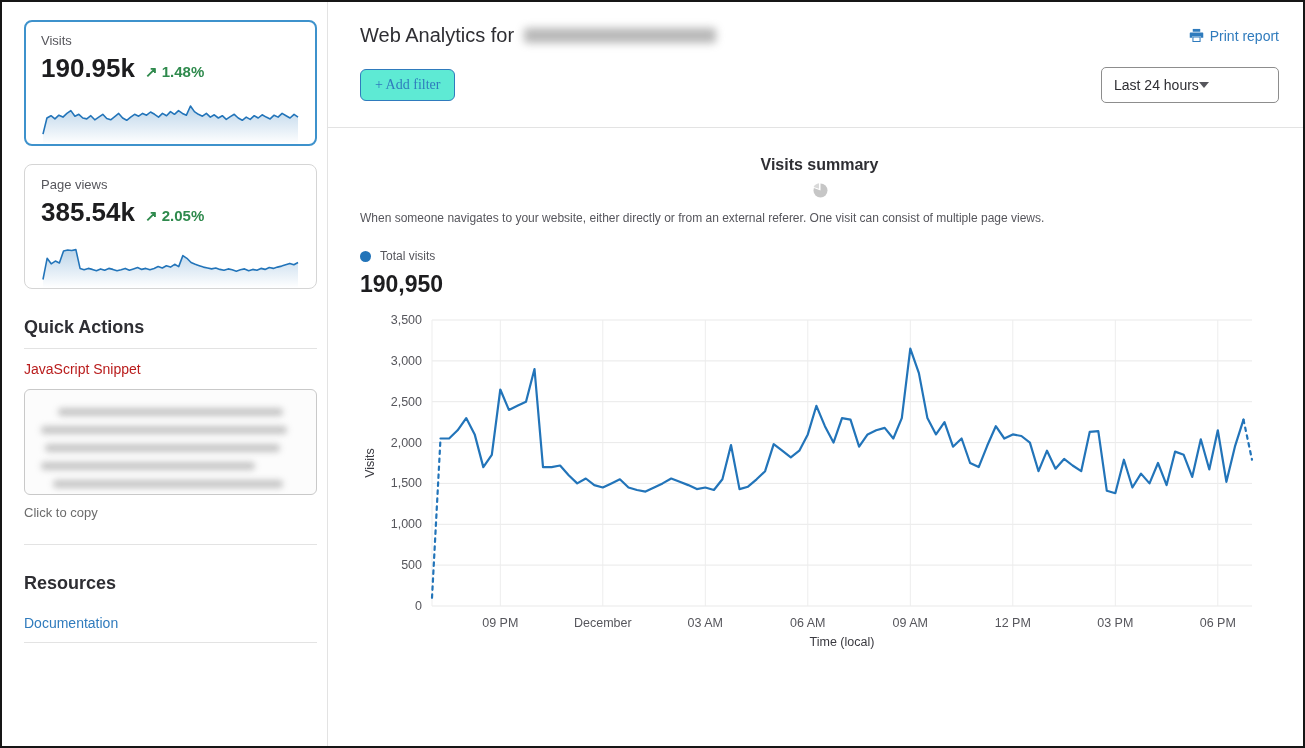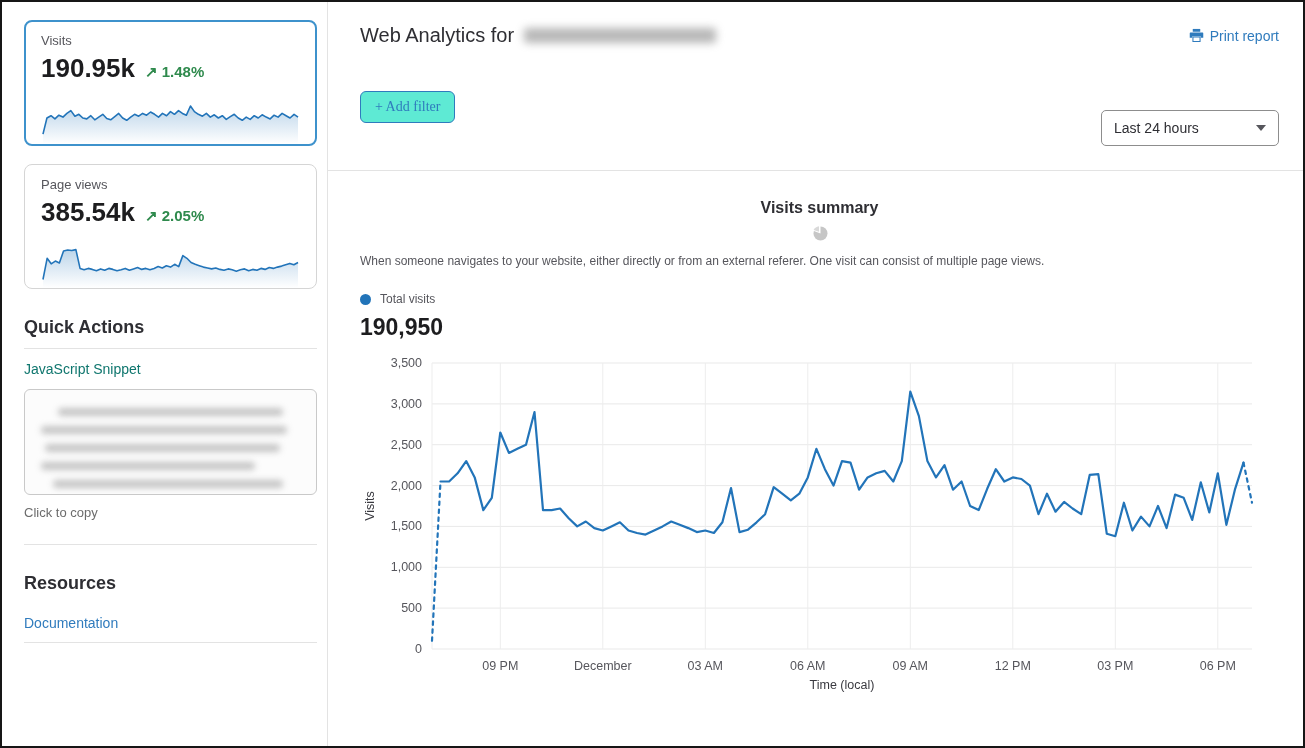--- a/index.html
+++ b/index.html
@@ -18,21 +18,21 @@
   .stat-card.selected{border:2px solid #3e92cc;padding:11px 15px 0 15px;}
   .stat-label{font-size:13px;color:#56565c;margin-bottom:5px;}
   .stat-value-row{display:flex;align-items:baseline;gap:10px;}
   .stat-value{font-size:26px;font-weight:bold;color:#1d1d1f;}
   .stat-delta{color:#2f8a4d;font-size:15px;font-weight:bold;}
   .sparkline{display:block;width:100%;height:54px;margin-top:6px;}
 
   .side-h{font-size:18px;font-weight:bold;color:#2e2e33;margin:28px 0 10px 0;}
   .side-link{color:#2f7bbd;font-size:14px;padding:11px 0;display:block;cursor:pointer;}
   .side-div{border:none;border-top:1px solid #e3e3e3;margin:0;}
-  .snippet-label{font-size:14px;color:#0f766e;padding:12px 0 12px 0;}
+  .snippet-label{font-size:14px;color:#b91c1c;padding:12px 0 12px 0;}
   .snippet-box{border:1px solid #c9c9c9;border-radius:6px;background:#fcfcfc;
                height:106px;padding:8px 12px;box-sizing:border-box;cursor:pointer;overflow:hidden;}
   .blur-line{height:8px;border-radius:4px;background:#8f8f8f;filter:blur(3px);
              opacity:.5;margin:10px 4px;}
   .blur-line:nth-child(1){width:84%;margin-left:8%;}
   .blur-line:nth-child(2){width:92%;}
   .blur-line:nth-child(3){width:88%;margin-left:3%;}
   .blur-line:nth-child(4){width:80%;}
   .blur-line:nth-child(5){width:86%;margin-left:6%;}
   .copy-hint{font-size:13px;color:#6b6b6b;margin:10px 0 24px 0;}
@@ -44,22 +44,22 @@
               align-items:center;gap:10px;justify-content:flex-end;}
   .redacted{width:192px;height:15px;background:#7d7d7d;border-radius:3px;
             filter:blur(4px);opacity:.55;}
   .print-link{color:#2f7bbd;font-size:14px;display:flex;align-items:center;
               gap:6px;cursor:pointer;}
   .controls-row{display:flex;justify-content:space-between;align-items:center;margin-top:20px;}
   .add-filter{border:1px solid #2f7bbd;color:#2f7bbd;background:#5eead4;font-size:14px;
               border-radius:6px;padding:7px 14px;cursor:pointer;
               font-family:Liberation Serif, serif;}
   .range-select{border:1px solid #8d8d8d;border-radius:5px;padding:9px 12px;width:152px;
-                display:flex;justify-content:space-between;align-items:center;
-                font-size:14px;color:#2e2e33;cursor:pointer;background:#fff;margin-top:43px;}
+                display:flex;align-items:center;
+                font-size:14px;color:#2e2e33;cursor:pointer;background:#fff;}
   .caret{width:0;height:0;border-left:5px solid transparent;border-right:5px solid transparent;
          border-top:6px solid #56565c;}
   .main-divider{border:none;border-top:1px solid #e3e3e3;margin:24px -24px 0 -32px;}
 
   .section-title-row{display:flex;align-items:center;gap:8px;margin-top:28px;flex-direction:column;}
   .section-title{font-size:16px;font-weight:bold;color:#2e2e33;}
   .desc{color:#56565c;font-size:12px;margin-top:13px;}
   .tabs{display:flex;gap:26px;margin-top:24px;font-size:14.5px;color:#56565c;align-items:flex-end;}
   .tab{padding-bottom:7px;cursor:pointer;border-bottom:3px solid transparent;}
   .tab.active{color:#3a3a40;border-bottom:3px solid #2f7bbd;}

